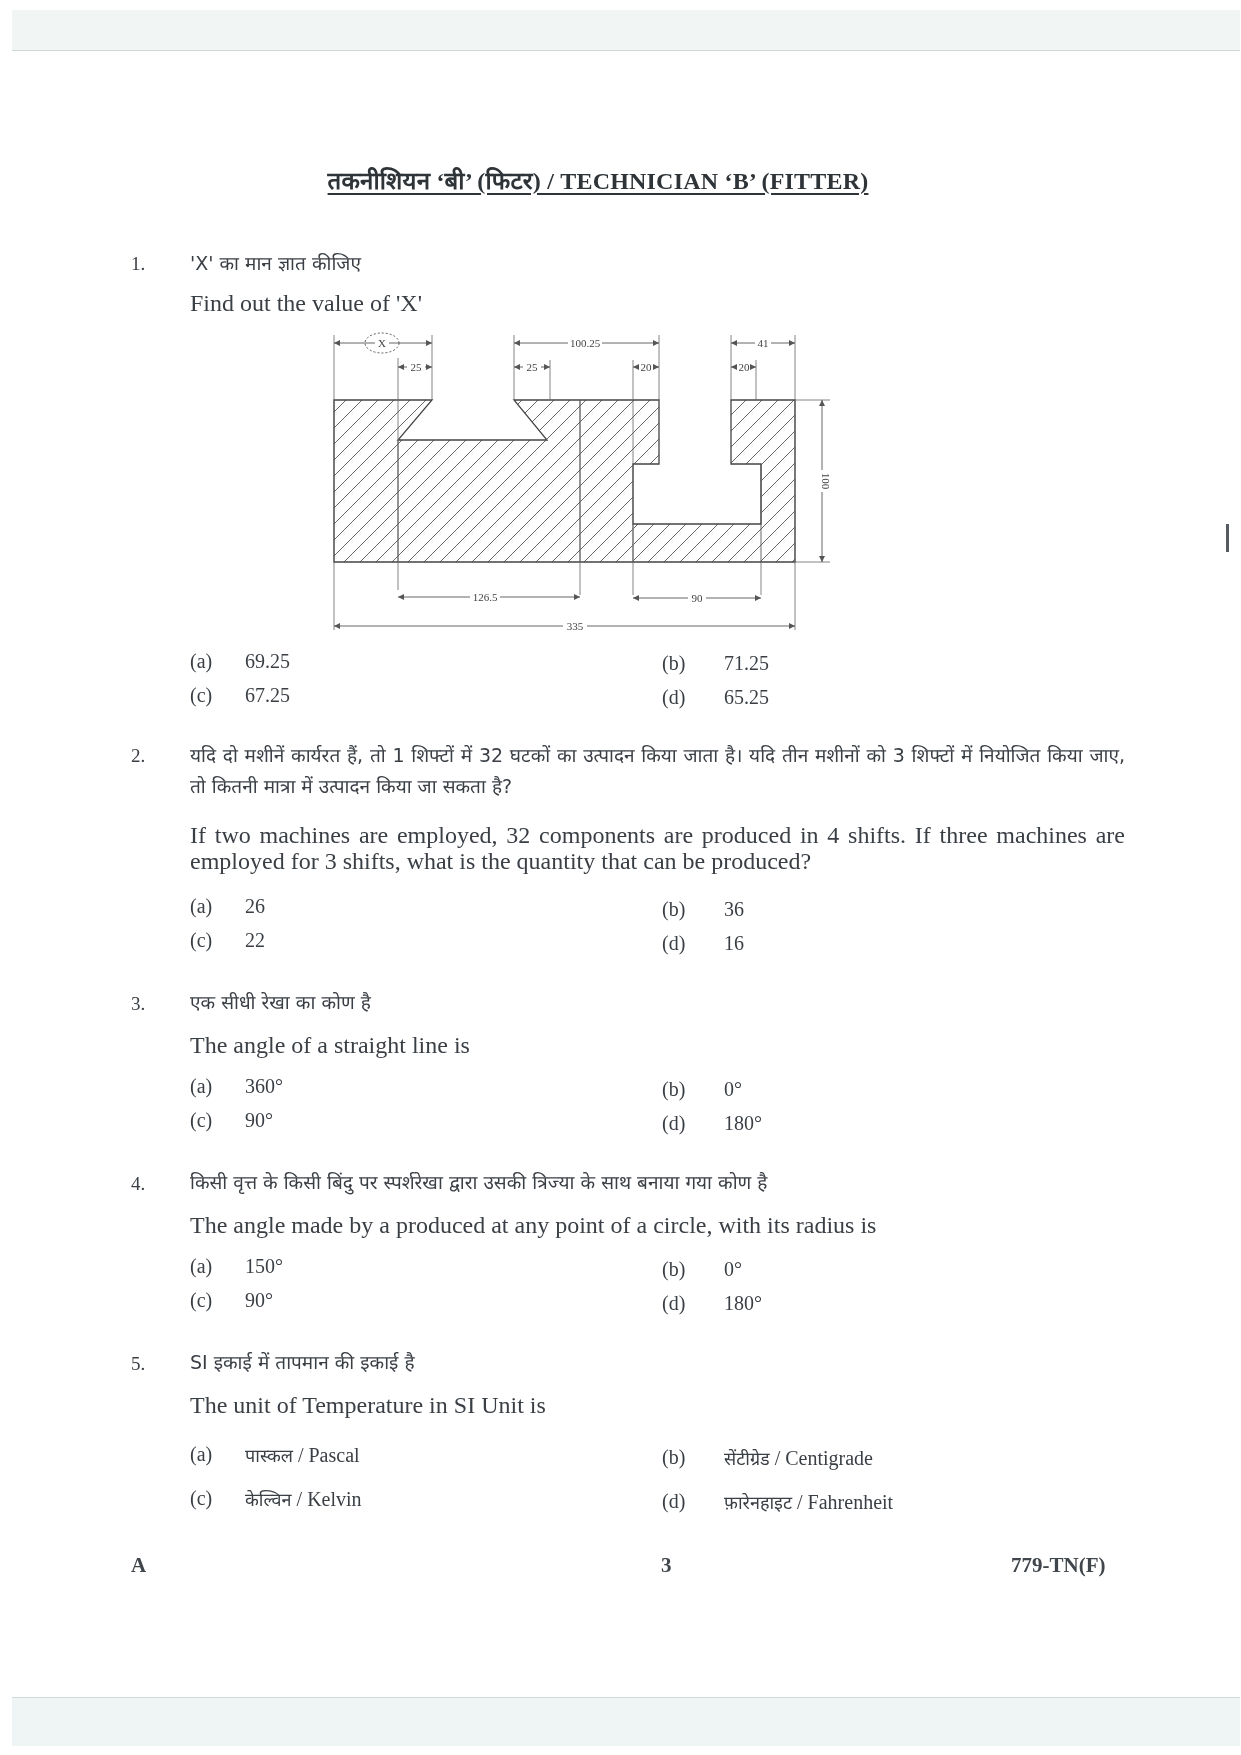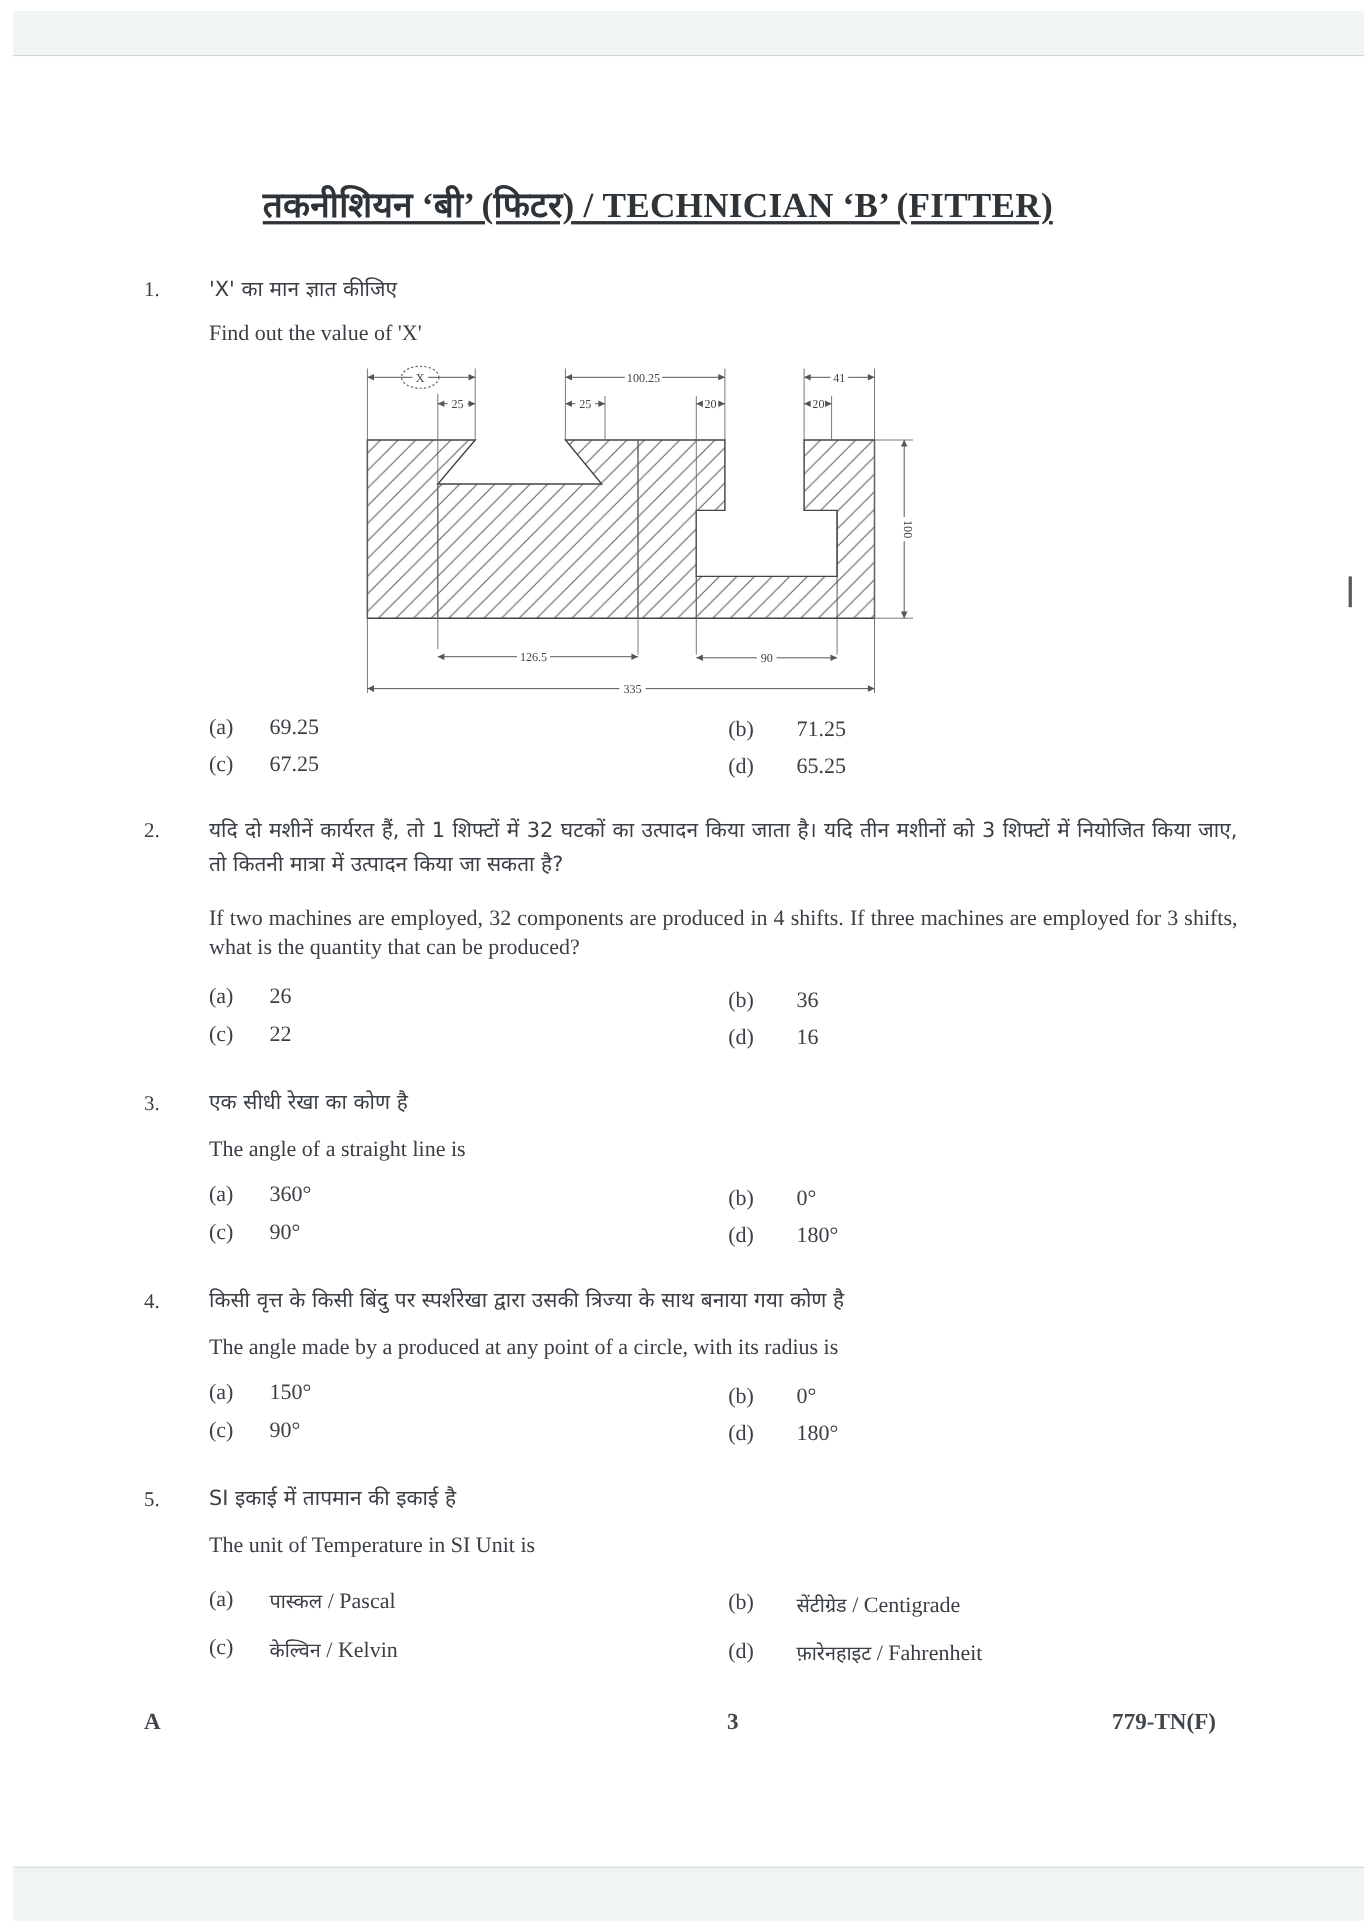--- a/index.html
+++ b/index.html
@@ -16,34 +16,34 @@
     .scan-band-bottom {
       position: absolute; left: 12px; top: 1697px; width: 1228px; height: 48px;
       background: #eef5f4; border-top: 1px solid #d2dad9;
     }
     .edge-mark {
       position: absolute; left: 1226px; top: 524px; width: 3px; height: 28px;
       background: #555b60;
     }
     .title {
       position: absolute; left: 0; top: 163px; width: 1196px; text-align: center;
-      font-family: "Liberation Serif", serif; font-size: 32px; font-weight: bold;
+      font-family: "Liberation Serif", serif; font-size: 24px; font-weight: bold;
       text-decoration: underline; text-underline-offset: 4px; color: #2f3438;
       letter-spacing: 0.2px;
     }
     .qnum {
       position: absolute; left: 131px; font-size: 19px;
       font-family: "Liberation Serif", serif;
     }
     .qtext {
       position: absolute; left: 190px; font-size: 20px; line-height: 31px;
       font-family: "Liberation Serif", serif; color: #3a3f45; text-align: center;
     }
     .qtext.hi { font-family: "DejaVu Sans", sans-serif; font-size: 19px; }
-    .qtext.en { font-size: 20px; }
+    .qtext.en { font-size: 24px; }
     .qtext.wide { width: 935px; text-align: justify; }
     .opt {
       position: absolute; font-family: "Liberation Serif", serif; font-size: 20px;
       display: flex; gap: 0;
     }
     .opt .lbl { display: inline-block; width: 55px; }
     .opt .val { display: inline-block; }
     .opt .val .hi { font-family: "DejaVu Sans", sans-serif; font-size: 18px; }
     .col-a { left: 190px; }
     .col-b { left: 662px; }

